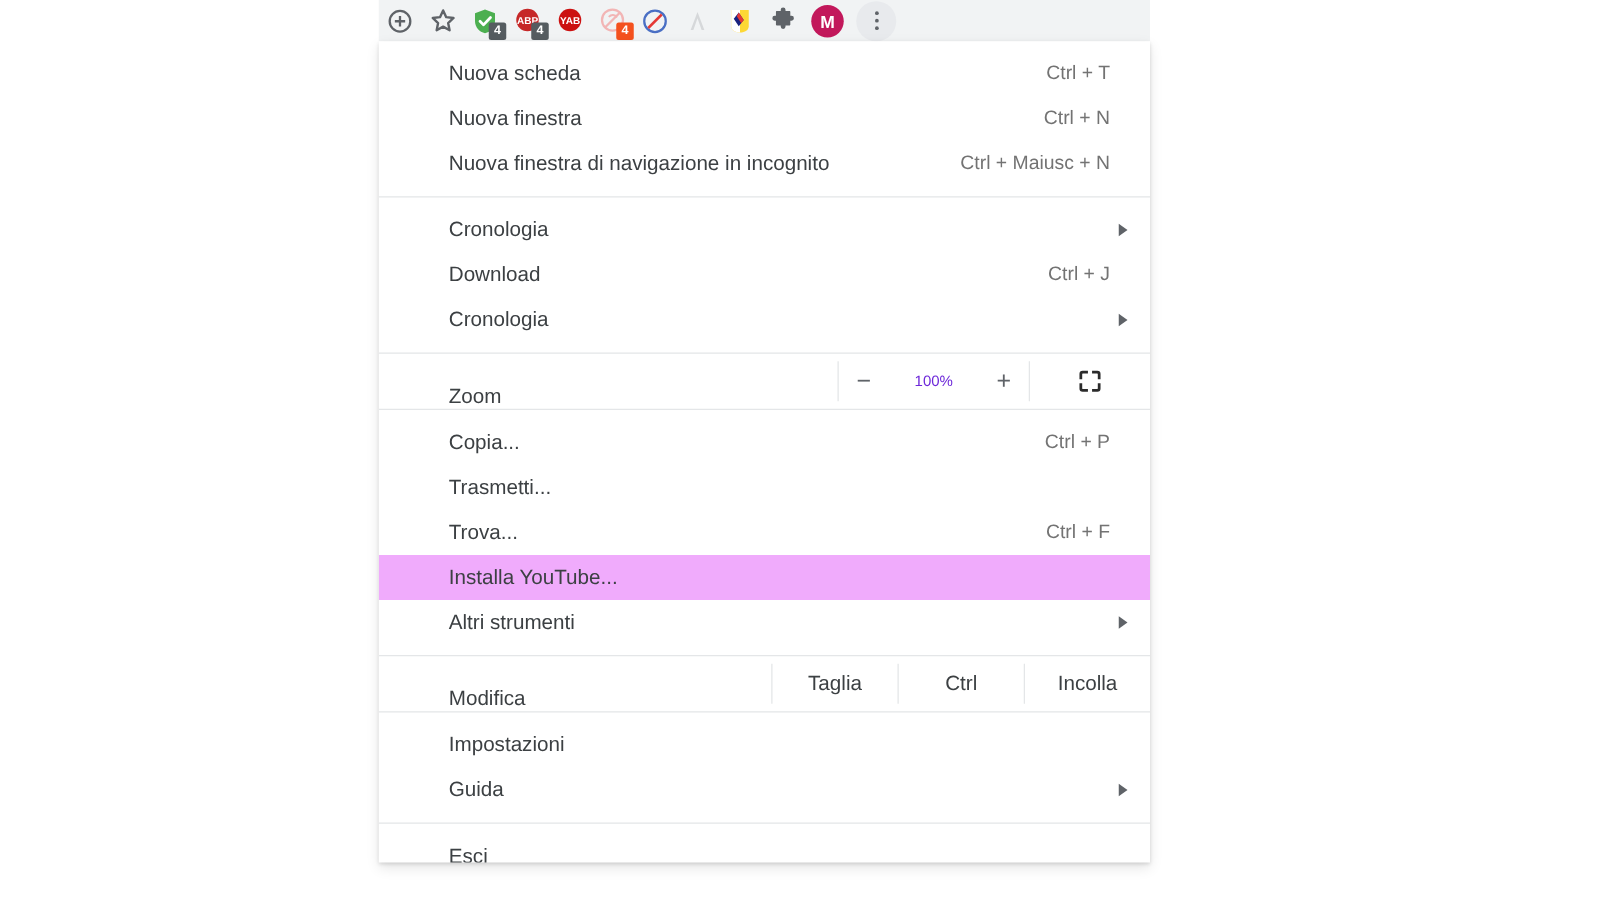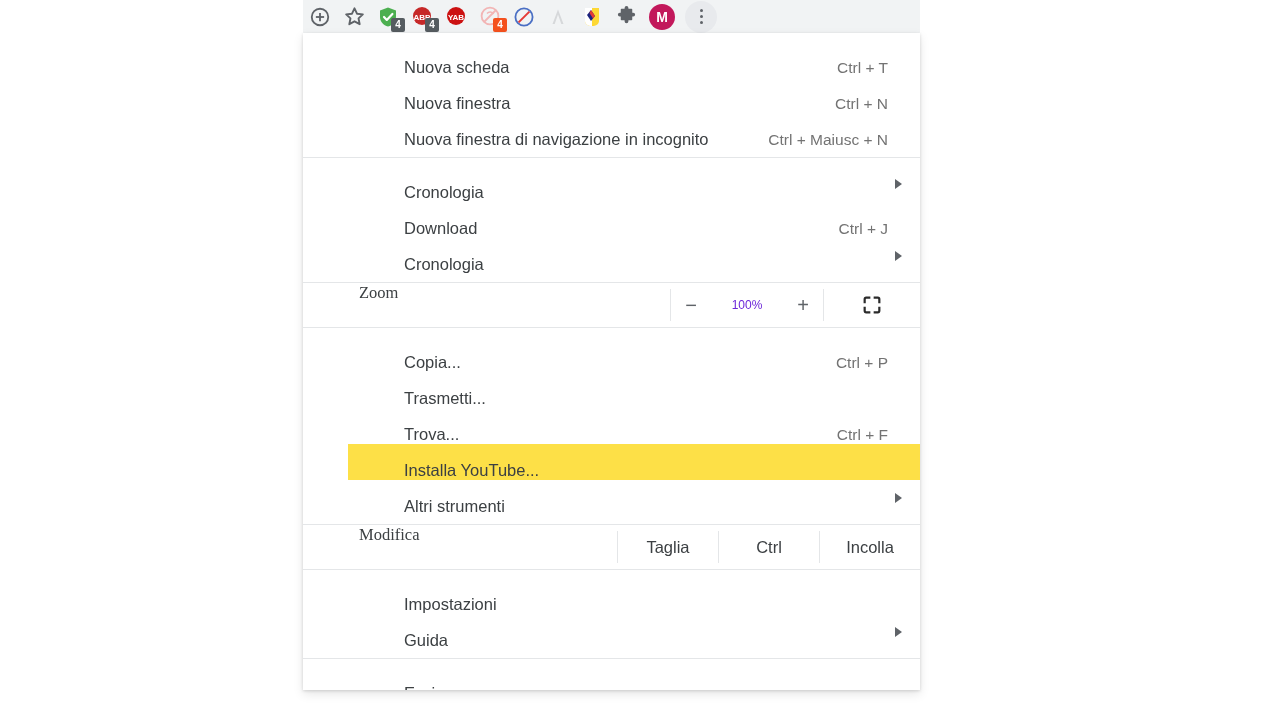--- a/index.html
+++ b/index.html
@@ -106,28 +106,27 @@
     background: #ffffff;
     box-shadow: 0 1px 3px rgba(0,0,0,0.14), 0 4px 10px rgba(0,0,0,0.10);
     box-sizing: border-box;
     overflow: hidden;
   }
 
   .menu-item {
     position: relative;
     height: 36px;
     display: flex;
-    align-items: flex-end;
+    align-items: center;
     box-sizing: border-box;
     padding-left: 56px;
     padding-right: 32px;
     color: #3c4043;
     font-size: 16.5px;
     white-space: nowrap;
-    margin-left: 45px;
   }
 
   .menu-item.highlight { background: #c8c8c8; }
 
   .mi-label { flex: 0 0 auto; }
 
   .mi-spacer { flex: 1 1 auto; }
 
   .mi-shortcut {
     flex: 0 0 auto;
@@ -160,25 +159,24 @@
     position: relative;
     height: 44px;
     display: flex;
     align-items: stretch;
     color: #3c4043;
     font-size: 16.5px;
   }
 
   .split-label {
     display: flex;
-    align-items: flex-start;
+    align-items: flex-end;
     padding-left: 56px;
     box-sizing: border-box;
     flex: 1 1 auto;
-    font-family: Liberation Serif, serif;
   }
 
   .vsep {
     width: 1px;
     background: #e4e6e8;
     flex: 0 0 auto;
     margin: 6px 0;
   }
 
   .split-cell {
@@ -385,21 +383,21 @@
     <div class="menu-item">
       <span class="mi-label">Trasmetti...</span>
       <span class="mi-spacer"></span>
       <span class="mi-shortcut"></span>
     </div>
     <div class="menu-item">
       <span class="mi-label">Trova...</span>
       <span class="mi-spacer"></span>
       <span class="mi-shortcut">Ctrl + F</span>
     </div>
-    <div class="menu-item highlight" style="background: #fde047;">
+    <div class="menu-item highlight" style="background: #f0abfc;">
       <span class="mi-label">Installa YouTube...</span>
       <span class="mi-spacer"></span>
       <span class="mi-shortcut"></span>
     </div>
     <div class="menu-item">
       <span class="mi-label">Altri strumenti</span>
       <span class="mi-spacer"></span>
       <span class="mi-shortcut"></span>
       <span class="arrow"></span>
     </div>

